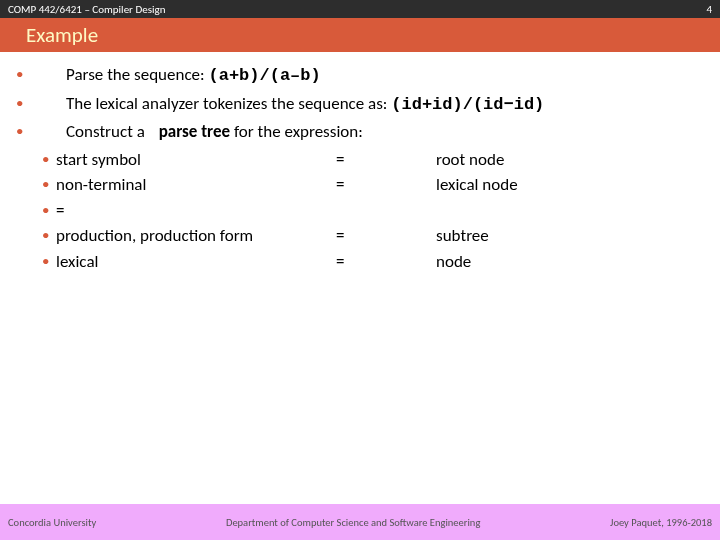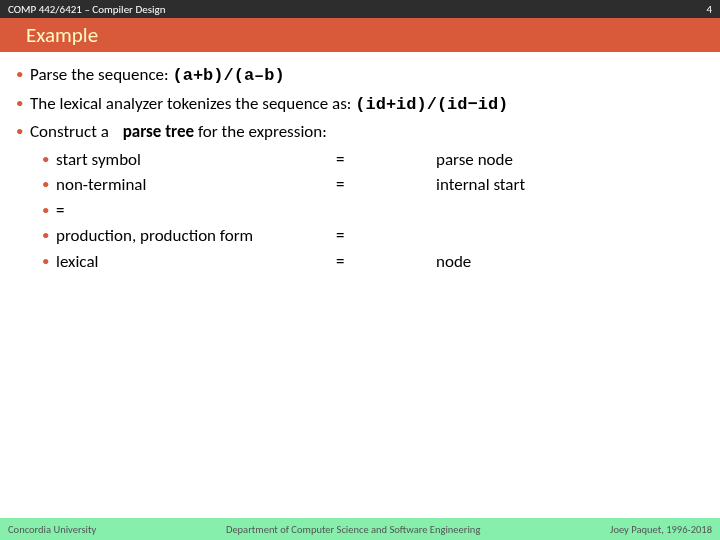--- a/index.html
+++ b/index.html
@@ -3,29 +3,29 @@
 <meta charset="utf-8">
 <style>
   * { margin: 0; padding: 0; box-sizing: border-box; }
   html, body { width: 720px; height: 540px; font-family: Calibri, Arial, sans-serif; background: #fff; color: #000; }
   .slide { width: 720px; height: 540px; position: relative; display: flex; flex-direction: column; }
   .topbar { background: #2d2d2d; color: #fff; font-size: 11px; padding: 2px 8px; display: flex; justify-content: space-between; align-items: center; height: 18px; }
   .titlebar { background: #d85a3a; color: #fef9c3; height: 34px; display: flex; align-items: center; padding-left: 26px; font-size: 21px; font-weight: 400; }
   .content { flex: 1; padding: 10px 16px 0 16px; font-size: 17px; line-height: 1.5; }
   .row { display: flex; align-items: flex-start; margin-bottom: 2px; }
   .bullet { color: #d85a3a; width: 14px; flex: none; font-size: 15px; line-height: 1.7; }
-  .txt { flex: none; }
+  .txt { flex: none; margin-left: 36px; }
   .mono { font-family: "Courier New", monospace; font-weight: bold; }
   .plain-bold { font-weight: bold; padding-left: 10px; }
   .maprow { display: flex; }
   .maprow .bullet { margin-left: 26px; }
   .col-a { width: 280px; }
   .col-b { width: 100px; }
   .col-c { flex: 1; }
-  .footer { position: absolute; bottom: 0; left: 0; right: 0; background: #86efac; color: #555; font-size: 10.5px; height: 22px; display: flex; justify-content: space-between; align-items: center; padding: 0 8px; }
+  .footer { position: absolute; bottom: 0; left: 0; right: 0; background: #f0abfc; color: #555; font-size: 10.5px; height: 36px; display: flex; justify-content: space-between; align-items: center; padding: 0 8px; }
 </style>
 </head>
 <body>
 <div class="slide">
 
   <div class="topbar">
     <span>COMP 442/6421 – Compiler Design</span>
     <span>4</span>
   </div>
 
@@ -53,36 +53,37 @@
       <span class="bullet">•</span>
       <span class="txt">
         <span>Construct a </span><span class="plain-bold">parse tree</span><span> for the expression:</span>
       </span>
     </div>
 
     <div class="maprow">
       <span class="bullet">•</span>
       <span class="col-a">start symbol</span>
       <span class="col-b">=</span>
-      <span class="col-c">parse node</span>
+      <span class="col-c">root node</span>
     </div>
     <div class="maprow">
       <span class="bullet">•</span>
       <span class="col-a">non-terminal</span>
       <span class="col-b">=</span>
-      <span class="col-c">internal start</span>
+      <span class="col-c">lexical node</span>
     </div>
     <div class="maprow">
       <span class="bullet">•</span>
       <span class="col-b">=</span>
     </div>
     <div class="maprow">
       <span class="bullet">•</span>
       <span class="col-a">production, production form</span>
       <span class="col-b">=</span>
+      <span class="col-c">subtree</span>
     </div>
     <div class="maprow">
       <span class="bullet">•</span>
       <span class="col-a">lexical</span>
       <span class="col-b">=</span>
       <span class="col-c">node</span>
     </div>
 
   </div>
 

